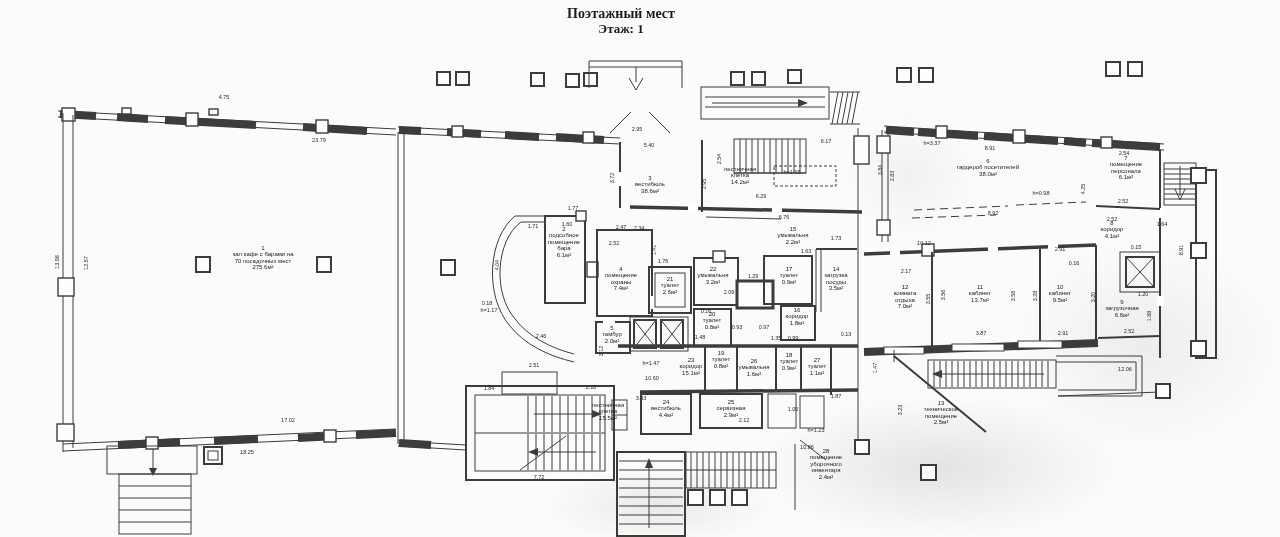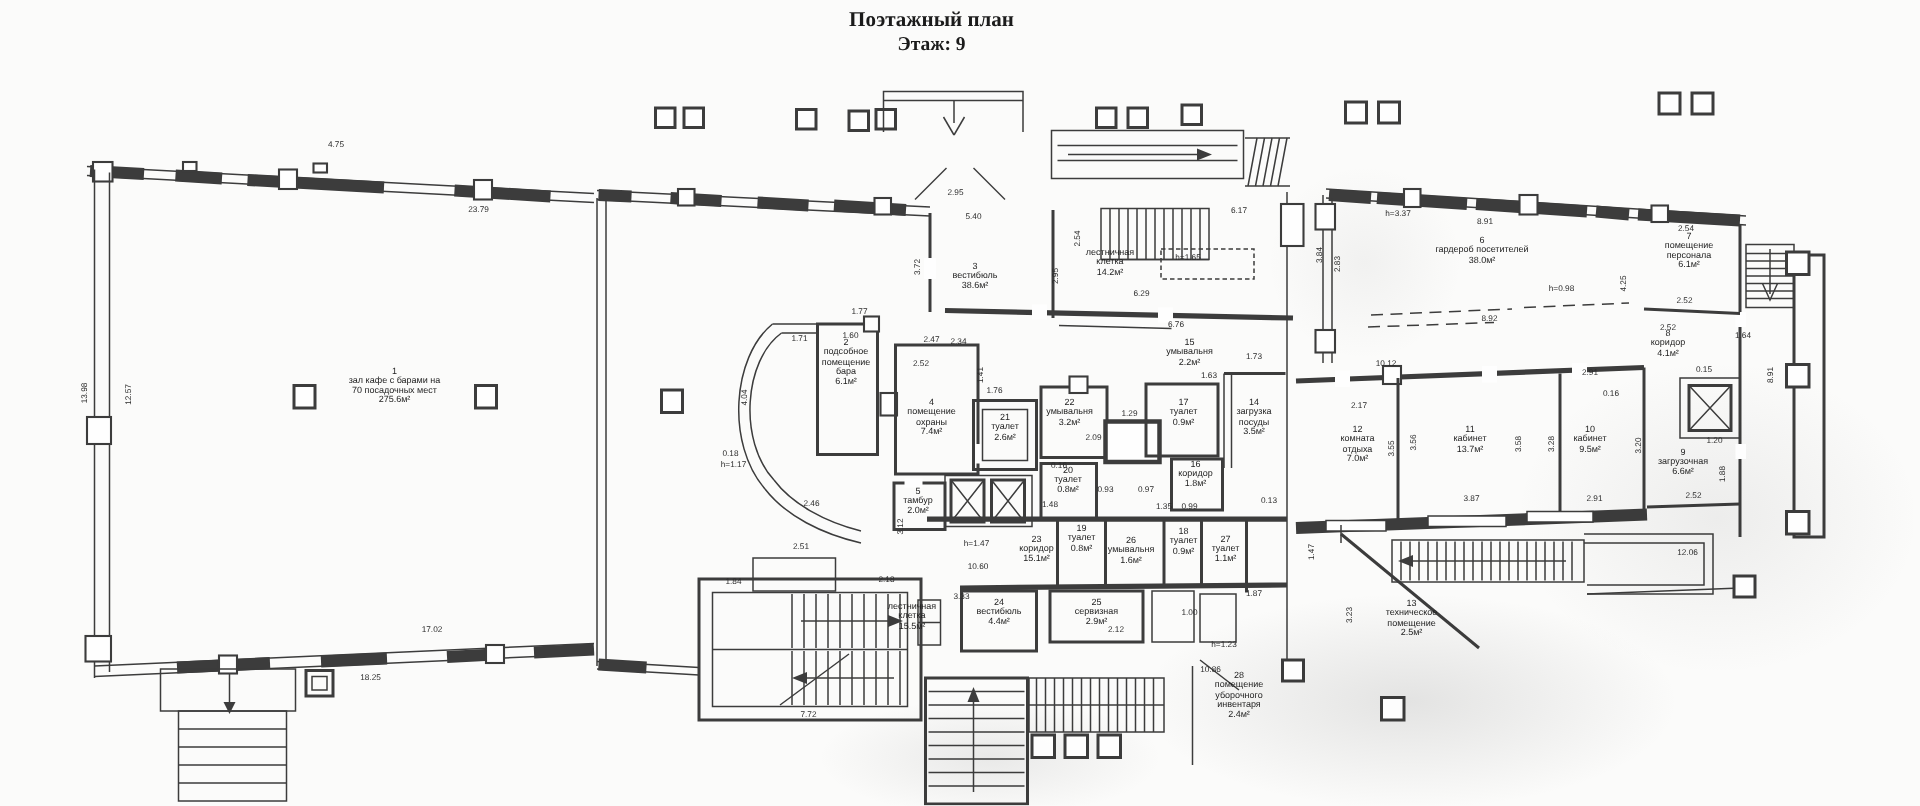--- a/index.html
+++ b/index.html
@@ -36,22 +36,22 @@
   .s4{left:845px;top:110px;width:130px;height:130px;background:radial-gradient(ellipse at center,rgba(110,110,110,.07),rgba(110,110,110,0) 70%);}
 </style>
 </head>
 <body>
 
 <div class="smudge s1"></div>
 <div class="smudge s2"></div>
 <div class="smudge s3"></div>
 <div class="smudge s4"></div>
 
-<div class="title">Поэтажный план</div>
-<div class="subtitle">Этаж: 9</div>
+<div class="title">Поэтажный мест</div>
+<div class="subtitle">Этаж: 1</div>
 
 <svg width="1280" height="537" viewBox="0 0 1280 537">
 
   <g>
     <line x1="58" y1="111" x2="396" y2="129" class="t"></line>
     <line x1="58" y1="117" x2="396" y2="135" class="t"></line>
     <line x1="60" y1="114" x2="96" y2="116" class="x"></line>
     <line x1="117" y1="117" x2="148" y2="119" class="x"></line>
     <line x1="165" y1="120" x2="256" y2="125" class="x"></line>
     <line x1="303" y1="127" x2="367" y2="131" class="x"></line>

